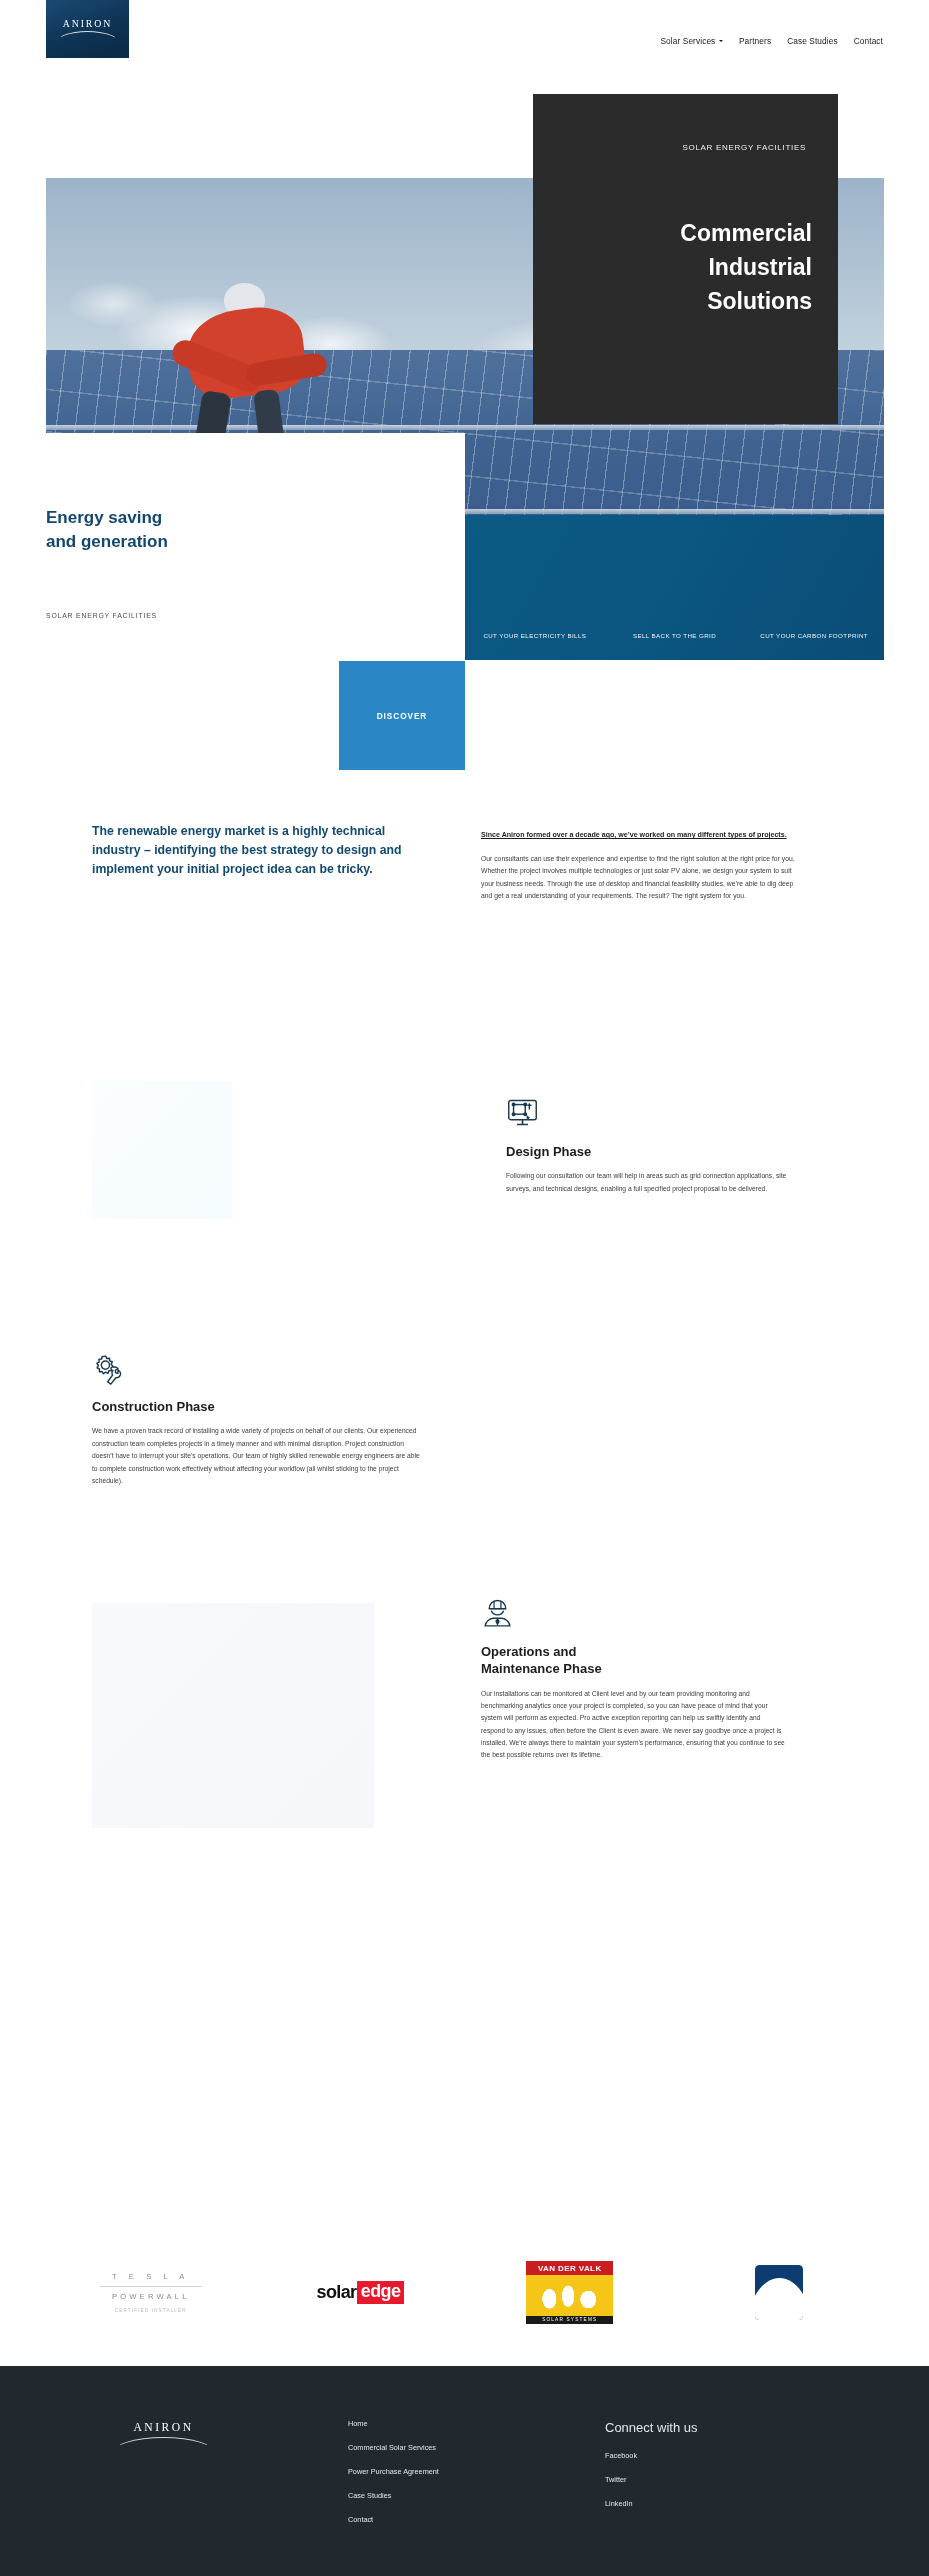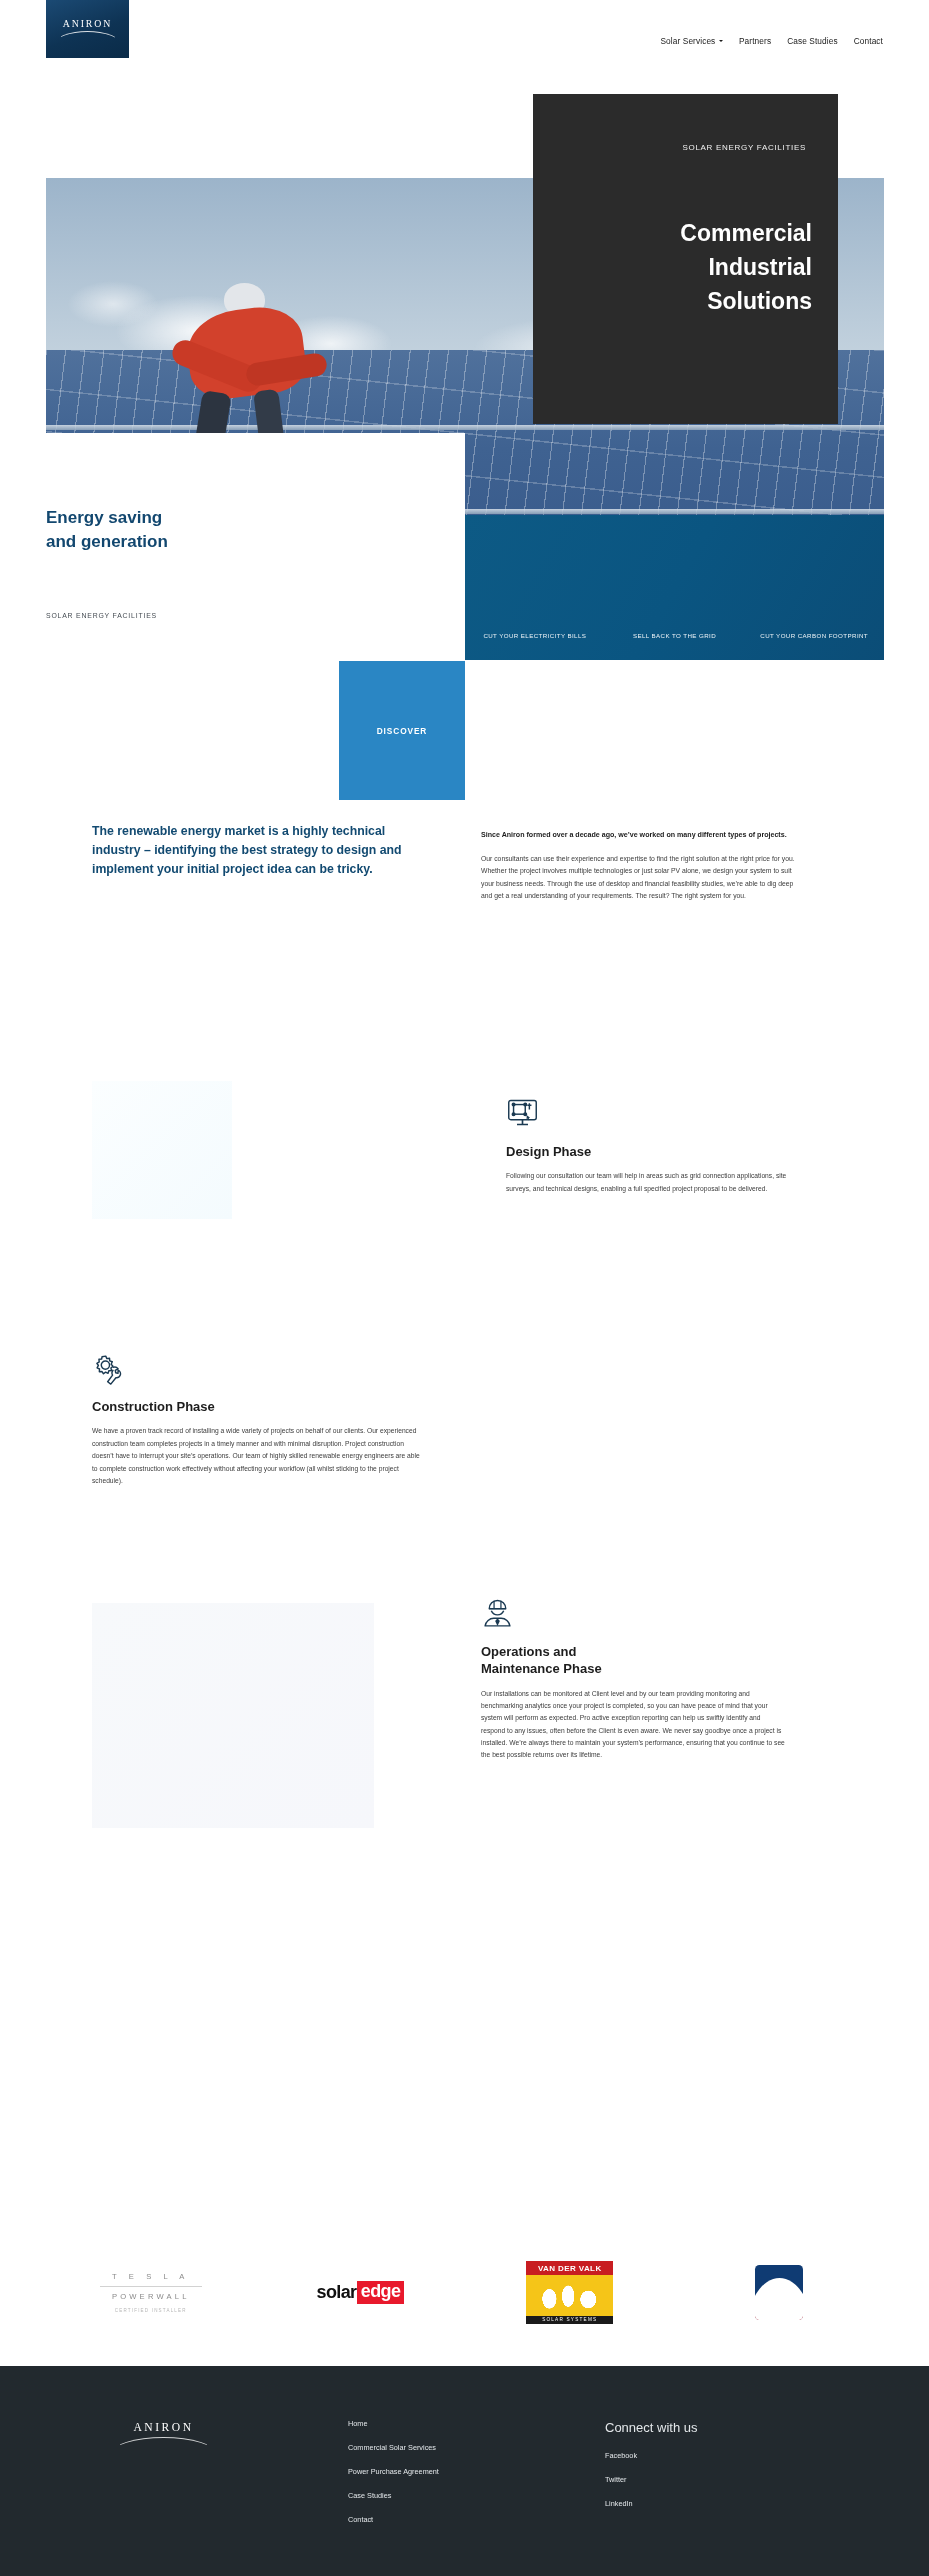--- a/index.html
+++ b/index.html
@@ -85,29 +85,29 @@
   .blue-strip {
     position:absolute; left:465px; top:515px; width:419px; height:145px;
     background:linear-gradient(120deg,#0d5a85 0%,#0a5581 50%,#0b4d77 100%); z-index:24;
   }
   .blue-items { position:absolute; left:0; right:0; bottom:19px; display:flex; }
   .blue-item {
     flex:1; text-align:center; color:#eef4f8; font-size:6.2px;
     letter-spacing:0.4px; line-height:1.45; padding:0 7.3px;
   }
   .discover-btn {
-    position:absolute; left:339px; top:661px; width:126px; height:139px;
+    position:absolute; left:339px; top:661px; width:126px; height:109px;
     background:#2a86c4; color:#fff; display:flex; align-items:center; justify-content:center;
     font-size:8.3px; font-weight:700; letter-spacing:0.9px; z-index:32; cursor:pointer;
   }
 
   
   .intro-left { position:absolute; left:92px; top:822px; width:334px; font-size:12.3px; line-height:1.55; font-weight:700; color:#124a71; }
   .intro-right { position:absolute; left:481px; top:829px; width:319px; }
-  .intro-lead { font-size:7.1px; line-height:1.7; font-weight:700; color:#1c1c1c; }
+  .intro-lead { font-size:7.1px; line-height:1.7; font-weight:700; color:#1c1c1c;text-decoration:underline; }
   .intro-body { margin-top:11.6px; font-size:6.8px; line-height:1.85; color:#3b3b3b; }
 
   
   .ph-img { position:absolute; background:#f5f8fa; }
   .ph-block { position:absolute; }
   .ph-icon { width:33px; height:33px; margin-bottom:13px; }
   .ph-title { font-size:13px; font-weight:700; color:#1d1d1d; line-height:1.32; margin-bottom:10.2px; }
   .ph-body { font-size:6.7px; line-height:1.85; color:#3b3b3b; }
 
   

